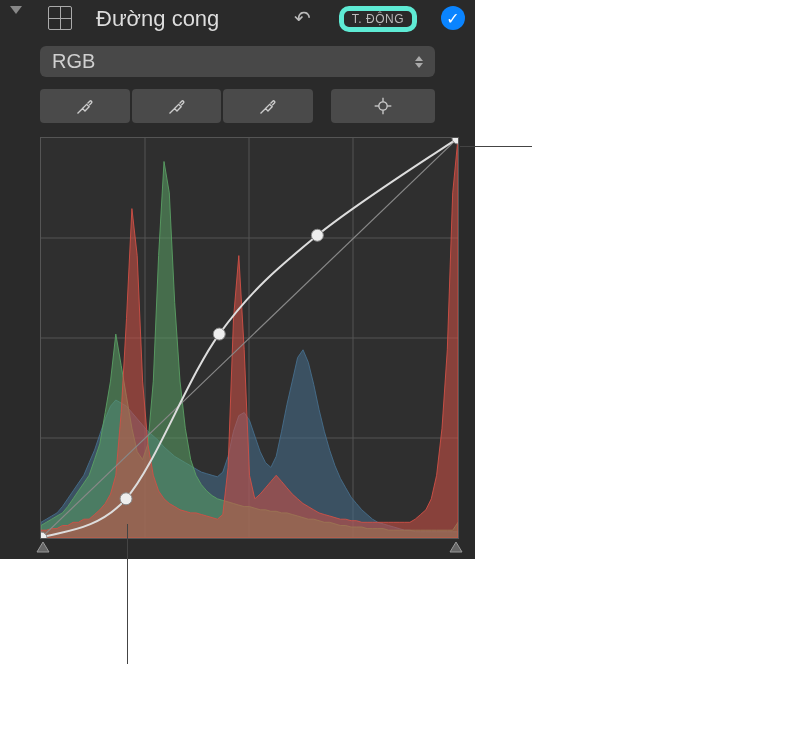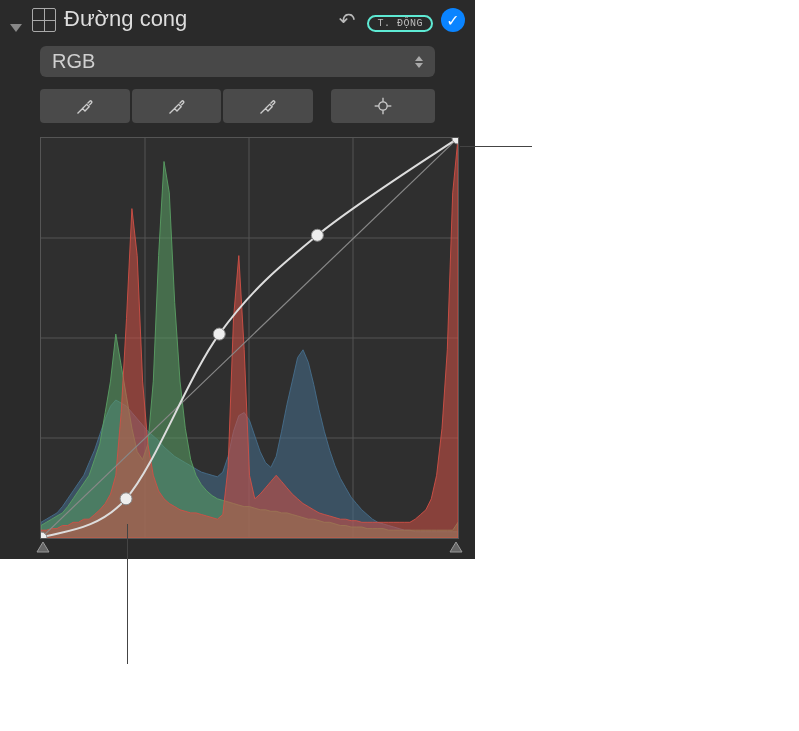--- a/index.html
+++ b/index.html
@@ -11,23 +11,23 @@
       height: 731px;
       position: relative;
     }
     .panel {
       background: #2a2a2a;
       width: 475px;
       padding-bottom: 20px;
     }
     .header {
       display: flex;
-      align-items: flex-end;
+      align-items: flex-start;
       padding: 6px 10px;
-      gap: 8px;
+      gap: 24px;
     }
     .chevron {
       width: 0;
       height: 0;
       border-left: 6px solid transparent;
       border-right: 6px solid transparent;
       border-top: 8px solid #888;
       margin-right: 2px;
     }
     .curves-icon {
@@ -53,27 +53,26 @@
       color: #ddd;
       font-size: 22px;
       flex: 1;
     }
     .undo-icon {
       color: #bbb;
       font-size: 20px;
       margin-right: 4px;
     }
     .auto-btn {
-      border: 2px solid #5eead4;
+      border: 5px solid #5eead4;
       border-radius: 10px;
       padding: 1px 8px;
       color: #bbb;
-      font-size: 10px;
+      font-size: 12px;
       letter-spacing: 0.5px;
-      font-family: Liberation Mono, monospace;
     }
     .check-circle {
       width: 24px;
       height: 24px;
       border-radius: 50%;
       background: #0a84ff;
       display: flex;
       align-items: center;
       justify-content: center;
       color: #fff;

